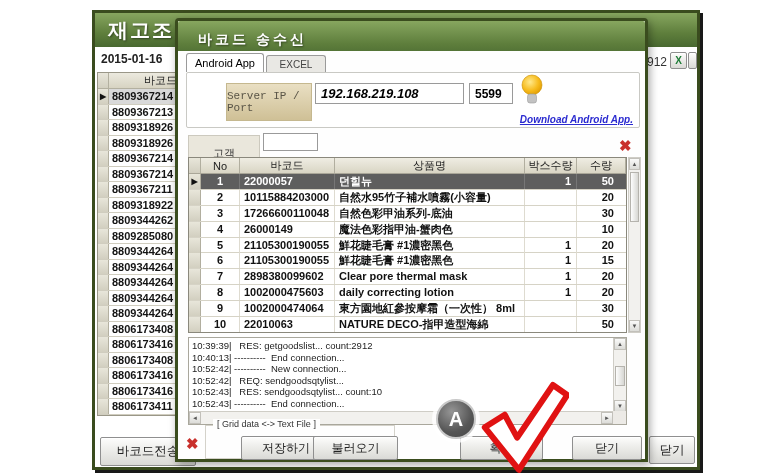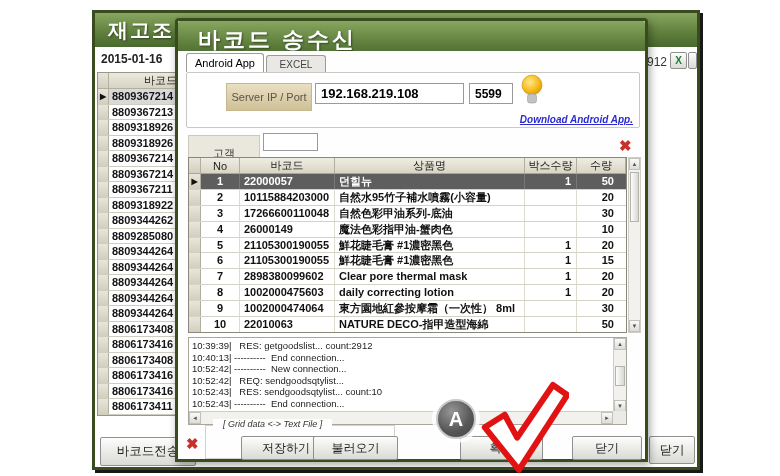--- a/index.html
+++ b/index.html
@@ -38,37 +38,37 @@
   .excel-btn { position:absolute; right:10px; top:5px; width:17px; height:17px;
     font-size:10px; font-weight:900; color:#1e7c37; }
   .partial-btn { position:absolute; right:0; top:5px; width:9px; height:17px; }
   .bw-send { position:absolute; left:5px; bottom:1px; width:96px; height:29px; font-size:12.5px; }
   .bw-close { position:absolute; right:2px; bottom:3px; width:46px; height:28px; font-size:12.5px; }
 
   
   #dialog { position:absolute; left:175px; top:18px; width:473px; height:444px;
     border:3px solid #3a4c1e; border-radius:4px 4px 0 0; background:#fefefe; z-index:10;
     box-shadow:2px 3px 8px rgba(0,0,0,.35); }
-  #dialog .titlebar { height:38px; font-size:22px; padding-left:20px; letter-spacing:3px;
+  #dialog .titlebar { height:38px; font-size:14px; padding-left:20px; letter-spacing:3px;
     border-radius:2px 2px 0 0; }
   .dlg-content { position:absolute; left:0; top:30px; right:0; bottom:0; background:#fefefe; }
 
   .tab { position:absolute; border:1px solid #9a9a9a; border-bottom:none;
     border-radius:3px 3px 0 0; display:flex; align-items:center; justify-content:center; }
   .tab.active { left:8px; top:2px; width:78px; height:19px; background:#fff; z-index:2; font-size:11px; }
   .tab.inactive { left:88px; top:4px; width:60px; height:17px; background:#e9e8e4;
     color:#444; font-size:10px; }
 
   .group1 { position:absolute; left:8px; top:21px; width:454px; height:56px;
     border:1px solid #c9c9c4; background:#fff; border-radius:2px; }
-  .srv-label { position:absolute; left:39px; top:10px; width:86px; height:28px;
+  .srv-label { position:absolute; left:39px; top:10px; width:86px; height:38px;
     background:linear-gradient(#e9dfc3,#cfc096); border:1px solid #c5b88f;
-    font-size:11px; color:#5a5547; display:flex; align-items:center; justify-content:center; }
+    font-size:11px; color:#5a5547; display:flex; align-items:center; justify-content:center;font-family:Liberation Mono, monospace; }
   .srv-ip { position:absolute; left:128px; top:10px; width:149px; height:21px;
-    border:1px solid #9a9a9a; font-size:13px; font-weight:700; padding:0 5px; font-family:inherit; }
+    border:1px solid #9a9a9a; font-size:13px; font-weight:700; padding:0 5px; font-family:inherit;font-style:italic; }
   .srv-port { position:absolute; left:282px; top:10px; width:44px; height:21px;
     border:1px solid #9a9a9a; font-size:12px; font-weight:700; padding:0 5px; font-family:Liberation Sans, sans-serif; }
   .bulb { position:absolute; left:333px; top:0px; width:24px; height:33px; }
   .dl-link { position:absolute; right:6px; bottom:2px; font-size:10px; font-style:italic;
     font-weight:700; color:#2b2bd0; text-decoration:underline; }
 
   .cust-label { position:absolute; left:10px; top:84px; width:72px; height:36px;
     background:#eae7dc; border:1px solid #ccc9be; font-size:11px; color:#333;
     display:flex; align-items:center; justify-content:center; }
   .cust-code { position:absolute; left:85px; top:82px; width:55px; height:18px;
@@ -115,22 +115,22 @@
     border-top:1px solid #cfcdc6; }
   .hsb .hsb-btn { position:absolute; top:0; bottom:0; width:12px;
     background:linear-gradient(#fafaf9,#dcdcd8); border:1px solid #c2c0ba; font-size:6px;
     color:#555; display:flex; align-items:center; justify-content:center; }
   .hsb .left { left:0; } .hsb .right { right:0; }
   .sb-corner { position:absolute; right:0; bottom:0; width:13px; height:13px; background:#eceae6; }
 
   .x-bottom { position:absolute; left:8px; top:385px; }
   .group2 { position:absolute; left:27px; top:374px; width:190px; height:34px;
     border:1px solid #d4d2ca; background:transparent; }
-  .group2-label { position:absolute; left:35px; top:368px; background:#fefefe; padding:0 10px;
-    font-size:9px; color:#333; z-index:2;font-style:italic; }
+  .group2-label { position:absolute; left:35px; top:368px; background:#fefefe; padding:0 4px;
+    font-size:9px; color:#333; z-index:2; }
   .btn-save  { position:absolute; left:40px;  top:385px; width:90px; height:24px;margin-left:23px; }
   .btn-load  { position:absolute; left:135px; top:385px; width:85px; height:24px; }
   .btn-ok    { position:absolute; left:282px; top:385px; width:83px; height:24px; }
   .btn-close { position:absolute; left:394px; top:385px; width:70px; height:24px; }
 
   
   .badge { position:absolute; left:436px; top:399px; width:40px; height:40px; border-radius:50%;
     background:radial-gradient(circle at 38% 30%, #969696, #555 60%, #464646);
     border:2px solid #c9c9c9; box-shadow:0 0 0 4px rgba(255,255,255,.8);
     color:#fff; font-size:20px; font-weight:900; display:flex; align-items:center;

